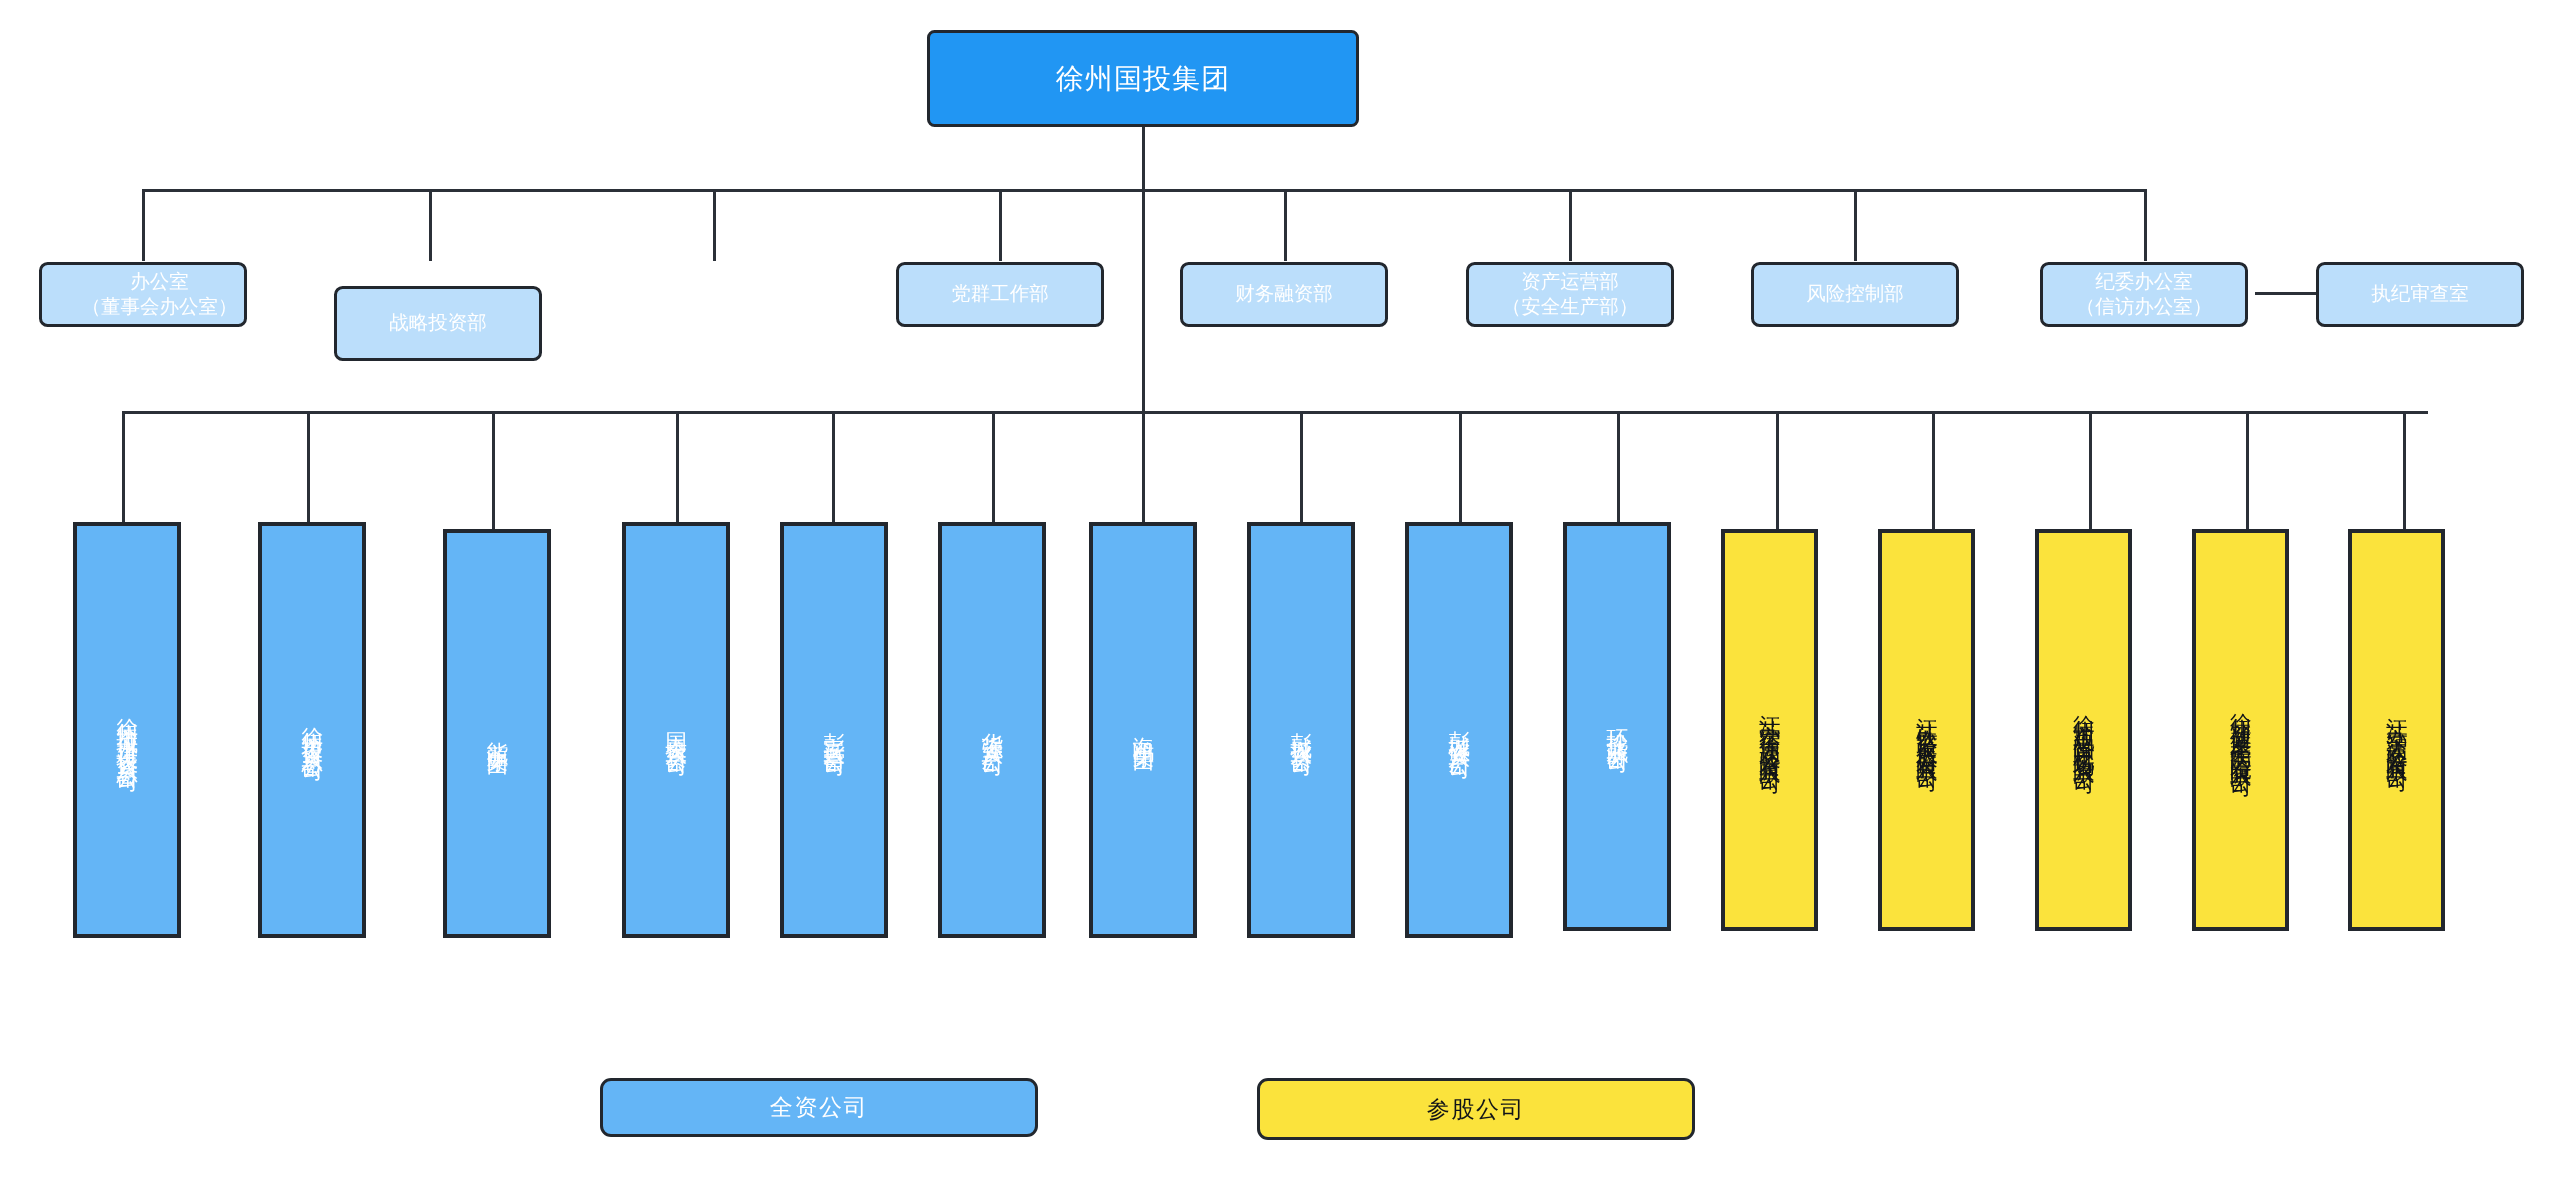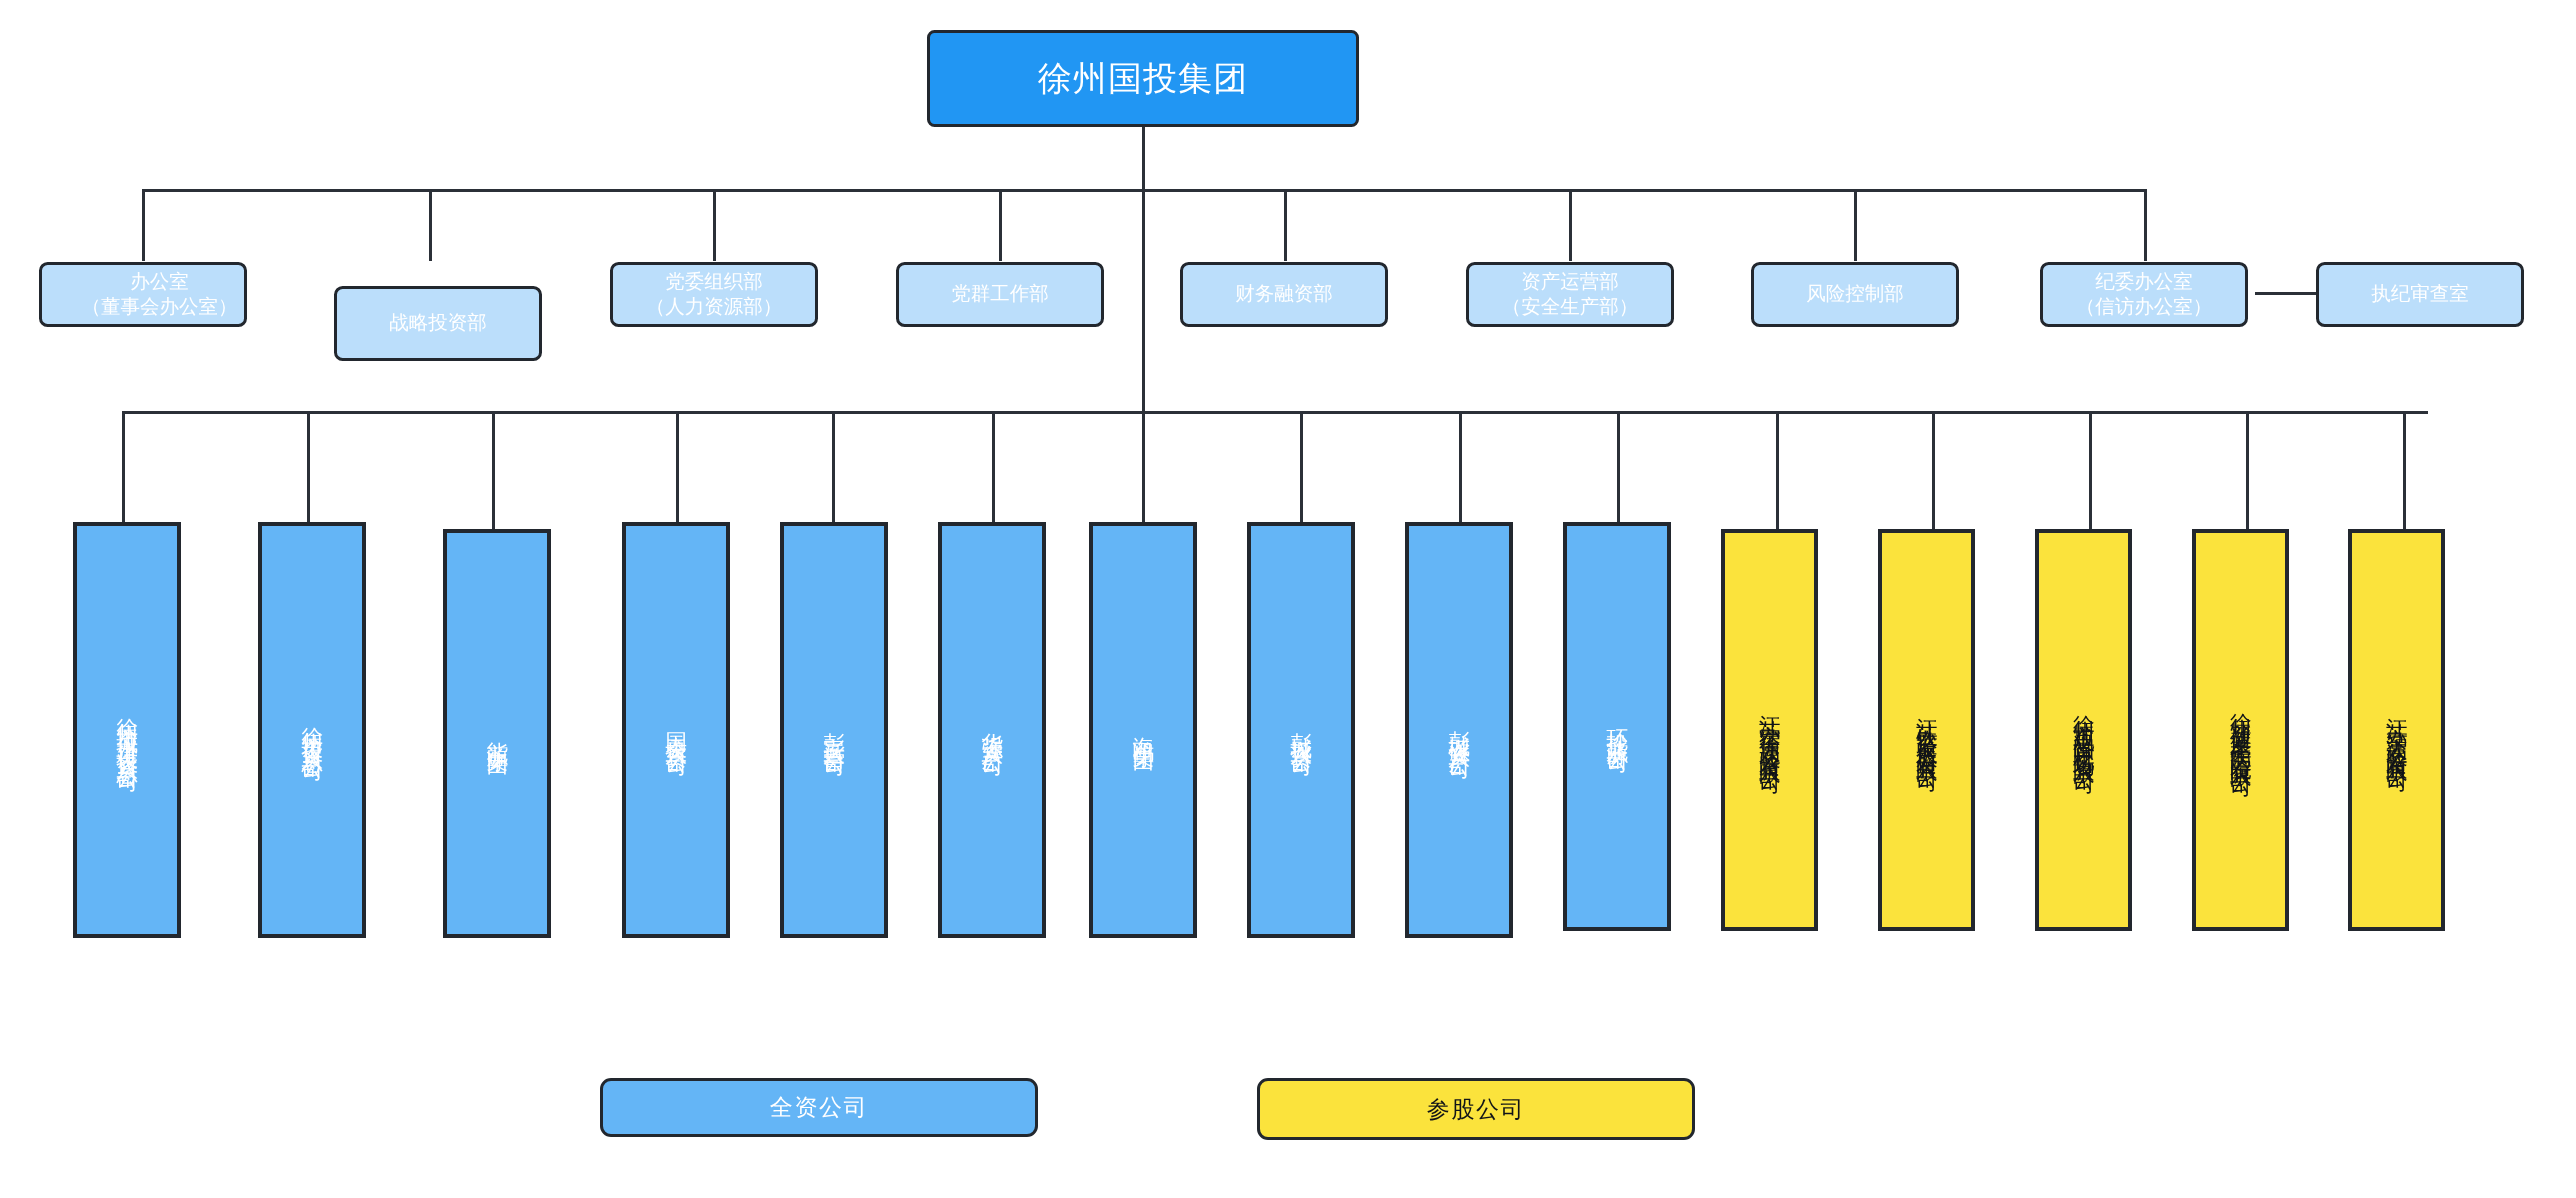--- a/index.html
+++ b/index.html
@@ -37,21 +37,21 @@
     align-items: center;
     justify-content: center;
     text-align: center;
   }
 
   
   .node-root {
     background: #2196f3;
     color: #ffffff;
     border-radius: 7.6px;
-    font-size: 34px;
+    font-size: 28px;
     letter-spacing: 1.1px;
   }
 
   
   .node-dept {
     background: #bbdefb;
     color: #ffffff;
     border-radius: 8.6px;
     font-size: 19.5px;
     line-height: 1.28;
@@ -143,26 +143,20 @@
       <span class="lbl">（董事会办公室）</span>
     </span>
   </div>
 
   <div class="node node-dept" style="left:334px; top:262px; width:208px; height:75px;margin-top:24px;">
     <span>
       <span class="lbl">战略投资部</span>
     </span>
   </div>
 
-  <div class="node node-dept" style="left:610px; top:262px; width:208px; height:65px;">
-    <span>
-      <span class="lbl">党委组织部</span>
-      <span class="lbl">（人力资源部）</span>
-    </span>
-  </div>
 
   <div class="node node-dept" style="left:896px; top:262px; width:208px; height:65px;">
     <span>
       <span class="lbl">党群工作部</span>
     </span>
   </div>
 
   <div class="node node-dept" style="left:1180px; top:262px; width:208px; height:65px;">
     <span>
       <span class="lbl">财务融资部</span>

